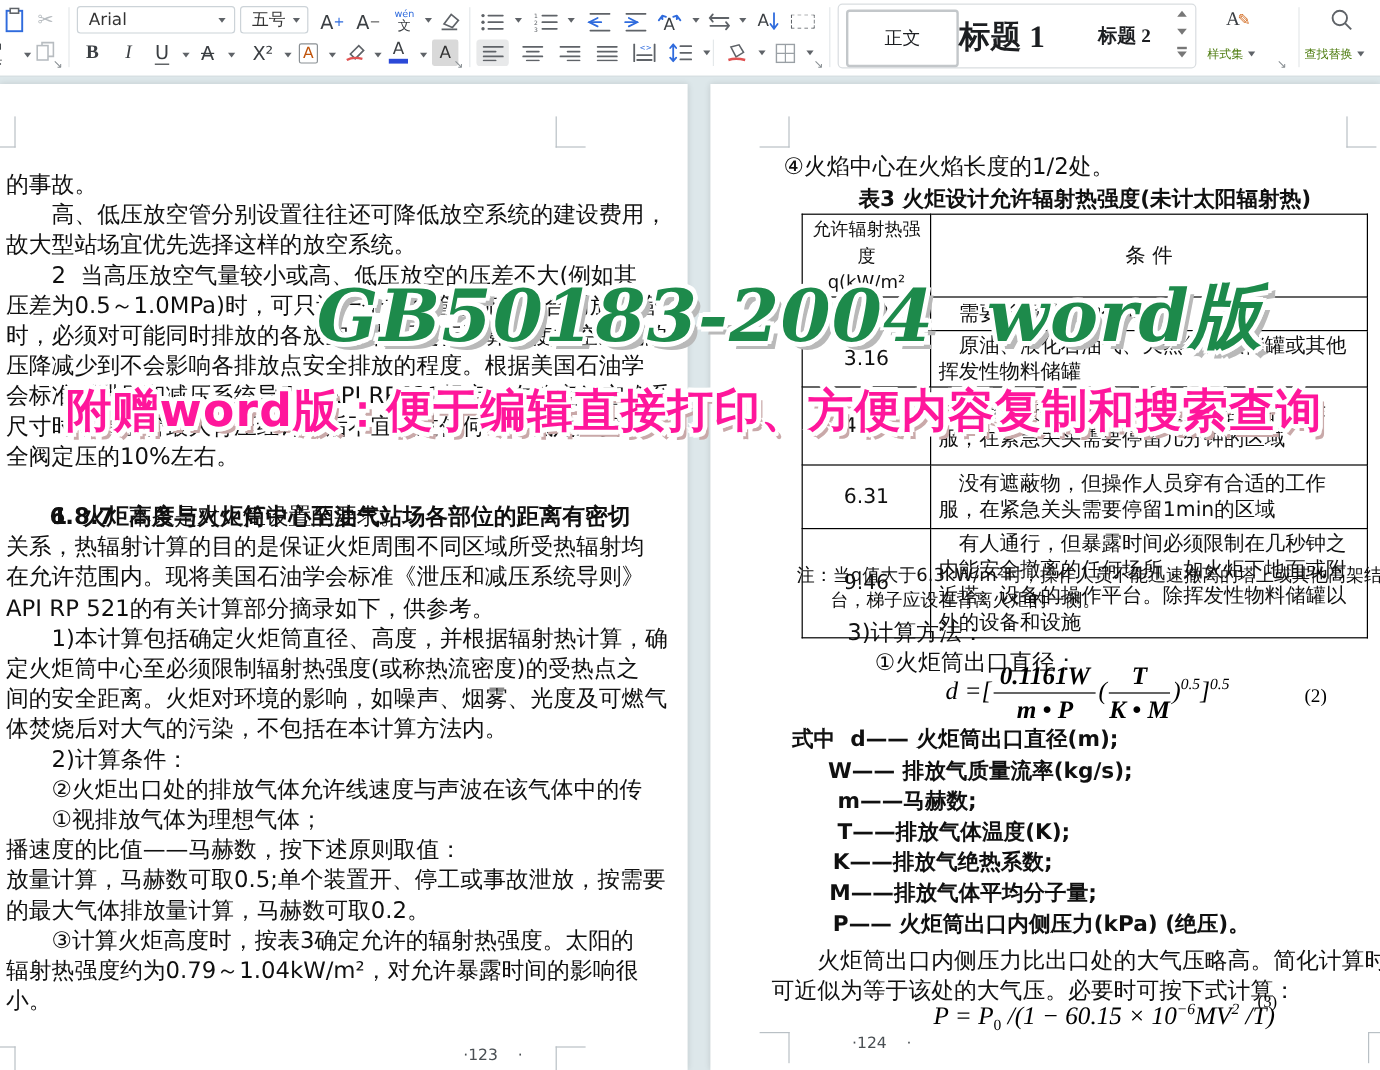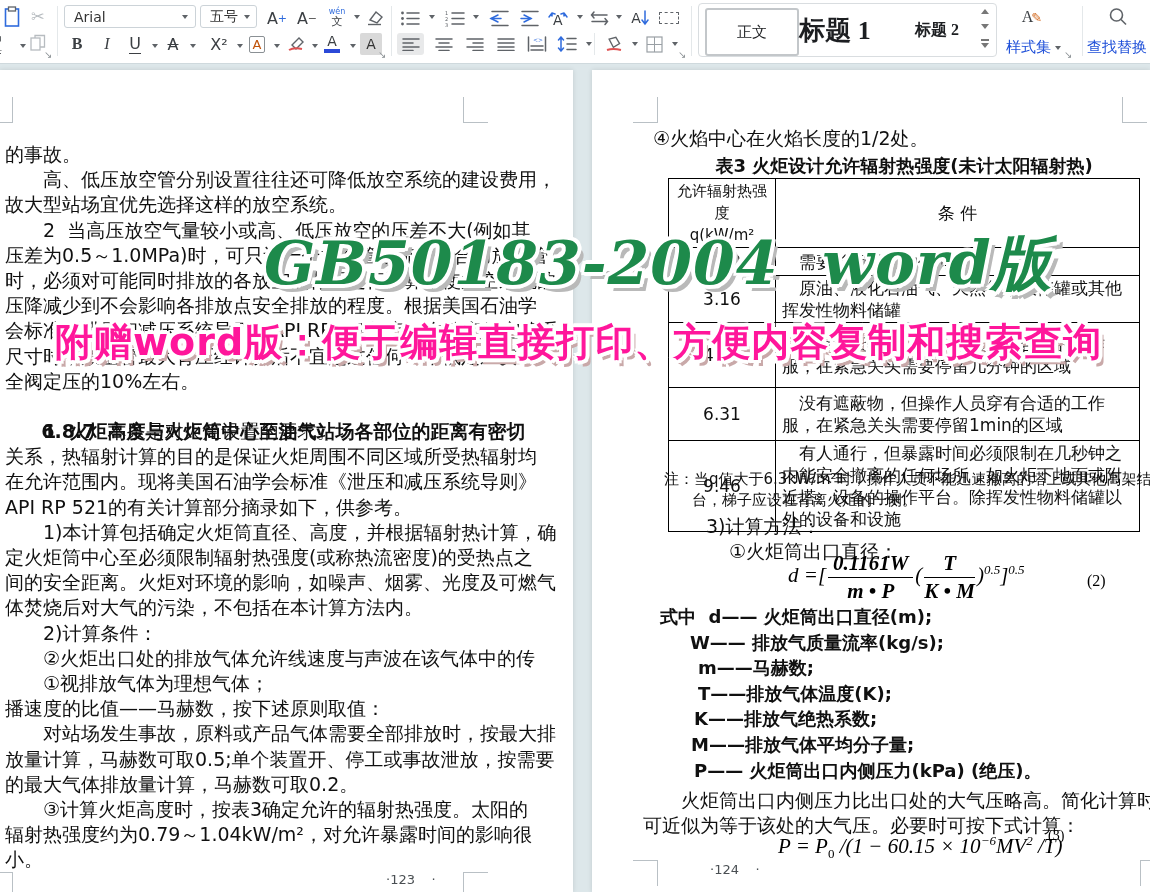--- a/index.html
+++ b/index.html
@@ -22,21 +22,21 @@
   .blue{color:#2f6bdd;}
   .active-box{background:#e8e9ea;border-radius:3px;}
   .abar{stroke:#5f6368;stroke-width:1.5;stroke-linecap:round;}
   .ablue{stroke:#2f6bdd;stroke-width:1.5;stroke-linecap:round;fill:none;}
   .styles-gal{position:absolute;left:698px;top:3px;width:299px;height:54px;border:1px solid #d9dde0;
               border-radius:4px;background:#fff;box-sizing:border-box;}
   .style-item{position:absolute;display:flex;align-items:center;justify-content:center;color:#1c1e21;font-family:Liberation Serif, serif;}
   .tri{width:0;height:0;border-left:4px solid transparent;border-right:4px solid transparent;}
   .tri.up{border-bottom:5px solid #777;}
   .tri.dn{border-top:5px solid #777;}
-  .vlabel{position:absolute;font-size:15px;color:#1d4ed8;white-space:nowrap;}
+  .vlabel{position:absolute;font-size:10px;color:#4d7c0f;white-space:nowrap;}
 
   
   .page{position:absolute;top:70px;height:822px;background:#ffffff;box-shadow:0 0 5px rgba(0,0,0,.12);}
   .mk{position:absolute;width:24px;height:25px;z-index:2;}
   .mk.tl{border-right:1px solid #b9c0c5;border-bottom:1px solid #b9c0c5;}
   .mk.tr{border-left:1px solid #b9c0c5;border-bottom:1px solid #b9c0c5;}
   .mk.bl{border-right:1px solid #b9c0c5;border-top:1px solid #b9c0c5;}
   .mk.br{border-left:1px solid #b9c0c5;border-top:1px solid #b9c0c5;}
 
   .ltext{position:absolute;left:5px;top:142px;width:466px;z-index:3;}
@@ -378,21 +378,20 @@
     <div class="ln">在允许范围内。现将美国石油学会标准《泄压和减压系统导则》</div>
     <div class="ln">API RP 521的有关计算部分摘录如下，供参考。</div>
     <div class="ln ind">1)本计算包括确定火炬筒直径、高度，并根据辐射热计算，确</div>
     <div class="ln">定火炬筒中心至必须限制辐射热强度(或称热流密度)的受热点之</div>
     <div class="ln">间的安全距离。火炬对环境的影响，如噪声、烟雾、光度及可燃气</div>
     <div class="ln">体焚烧后对大气的污染，不包括在本计算方法内。</div>
     <div class="ln ind">2)计算条件：</div>
     <div class="ln ind">②火炬出口处的排放气体允许线速度与声波在该气体中的传</div>
     <div class="ln ind">①视排放气体为理想气体；</div>
     <div class="ln">播速度的比值——马赫数，按下述原则取值：</div>
-    <div class="ln ind">对站场发生事故，原料或产品气体需要全部排放时，按最大排</div>
     <div class="ln">放量计算，马赫数可取0.5;单个装置开、停工或事故泄放，按需要</div>
     <div class="ln">的最大气体排放量计算，马赫数可取0.2。</div>
     <div class="ln ind">③计算火炬高度时，按表3确定允许的辐射热强度。太阳的</div>
     <div class="ln">辐射热强度约为0.79～1.04kW/m²，对允许暴露时间的影响很</div>
     <div class="ln">小。</div>
   </div>
   <div class="pageno" style="left:386px;top:872px;">·123    ·</div>
 
   <div class="rp" style="left:653px;top:126px;">④火焰中心在火焰长度的1/2处。</div>
   <div class="t3">表3  火炬设计允许辐射热强度(未计太阳辐射热)</div>

